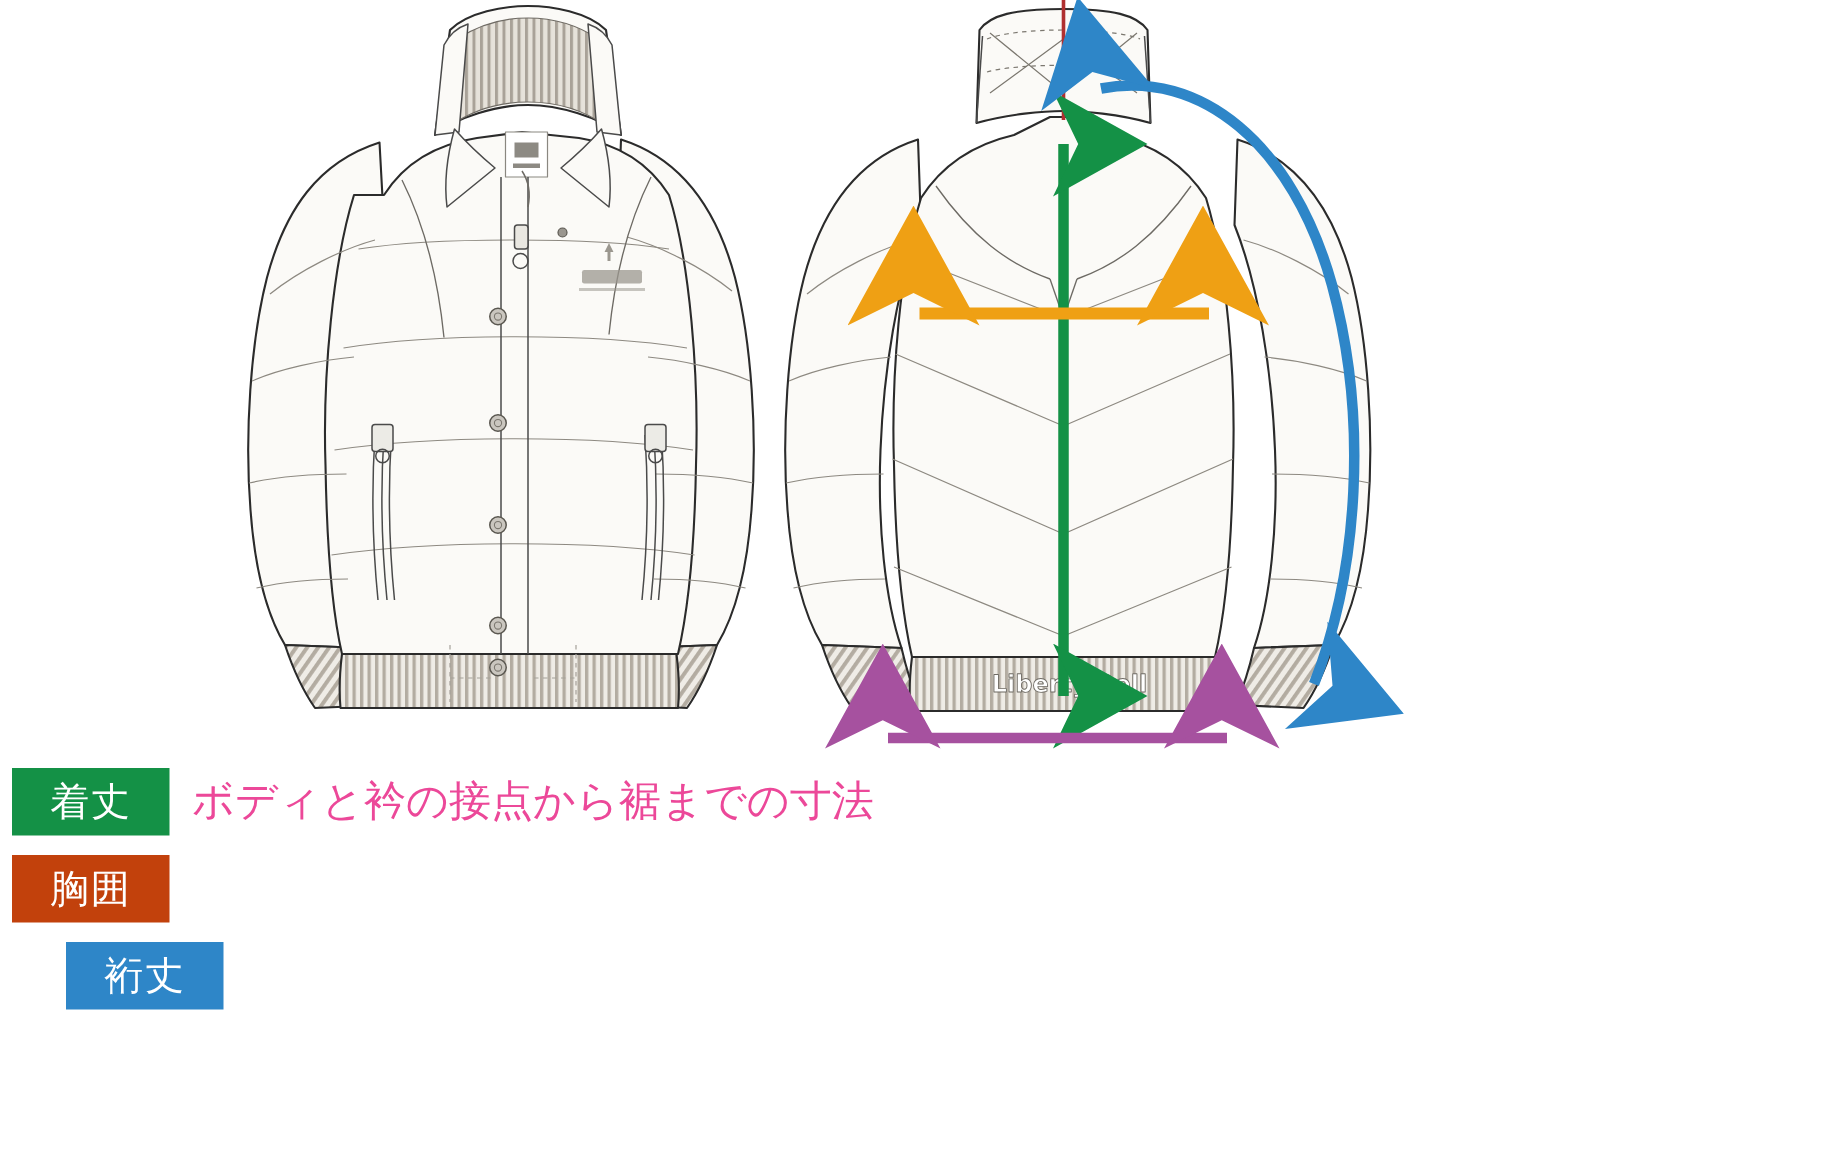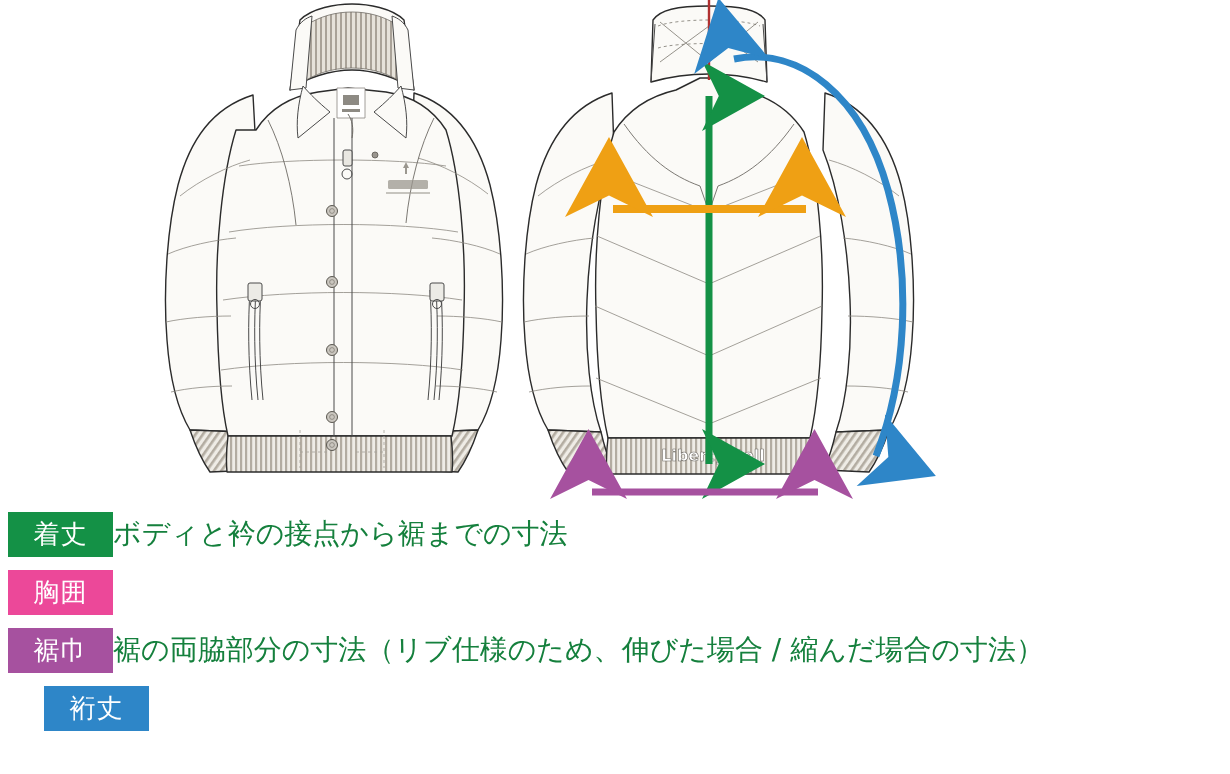--- a/index.html
+++ b/index.html
@@ -16,39 +16,41 @@
   
   #illustration{
     position:absolute;left:0;top:0;width:1230px;height:505px;
   }
   #illustration svg{display:block;}
 
   
   #legend{
     position:absolute;left:0;top:505px;width:1230px;height:269px;
     box-sizing:border-box;
+    font-family:Liberation Mono, monospace;
   }
   .legend-row{
     display:flex;align-items:center;
     height:58px;
     padding-left:8px;
   }
   .badge{
     width:105px;height:45px;
     display:flex;align-items:center;justify-content:center;
     color:#ffffff;
     font-size:26px;
     letter-spacing:1px;
     font-weight:400;
     flex:0 0 auto;
     box-sizing:border-box;
   }
   .desc{
+    margin-left:15px;
     font-size:28px;
-    color:#15803d;
+    color:#ec4899;
     white-space:nowrap;
     letter-spacing:0px;
   }
 </style>
 </head>
 <body>
 
 <div id="stage">
 
   <div id="illustration">
@@ -288,26 +290,22 @@
   </div>
 
   <div id="legend">
 
     <div class="legend-row">
       <div class="badge" style="background:#149146;">着丈</div>
       <div class="desc">ボディと衿の接点から裾までの寸法</div>
     </div>
 
     <div class="legend-row">
-      <div class="badge" style="background:#ec4899;">胸囲</div>
+      <div class="badge" style="background:#c2410c;">胸囲</div>
     </div>
 
-    <div class="legend-row">
-      <div class="badge" style="background:#a6519f;">裾巾</div>
-      <div class="desc">裾の両脇部分の寸法（リブ仕様のため、伸びた場合 / 縮んだ場合の寸法）</div>
-    </div>
 
     <div class="legend-row">
       <div class="badge" style="background:#2e86c8;margin-left:36px;">裄丈</div>
     </div>
 
   </div>
 </div>
 
 </body></html>

